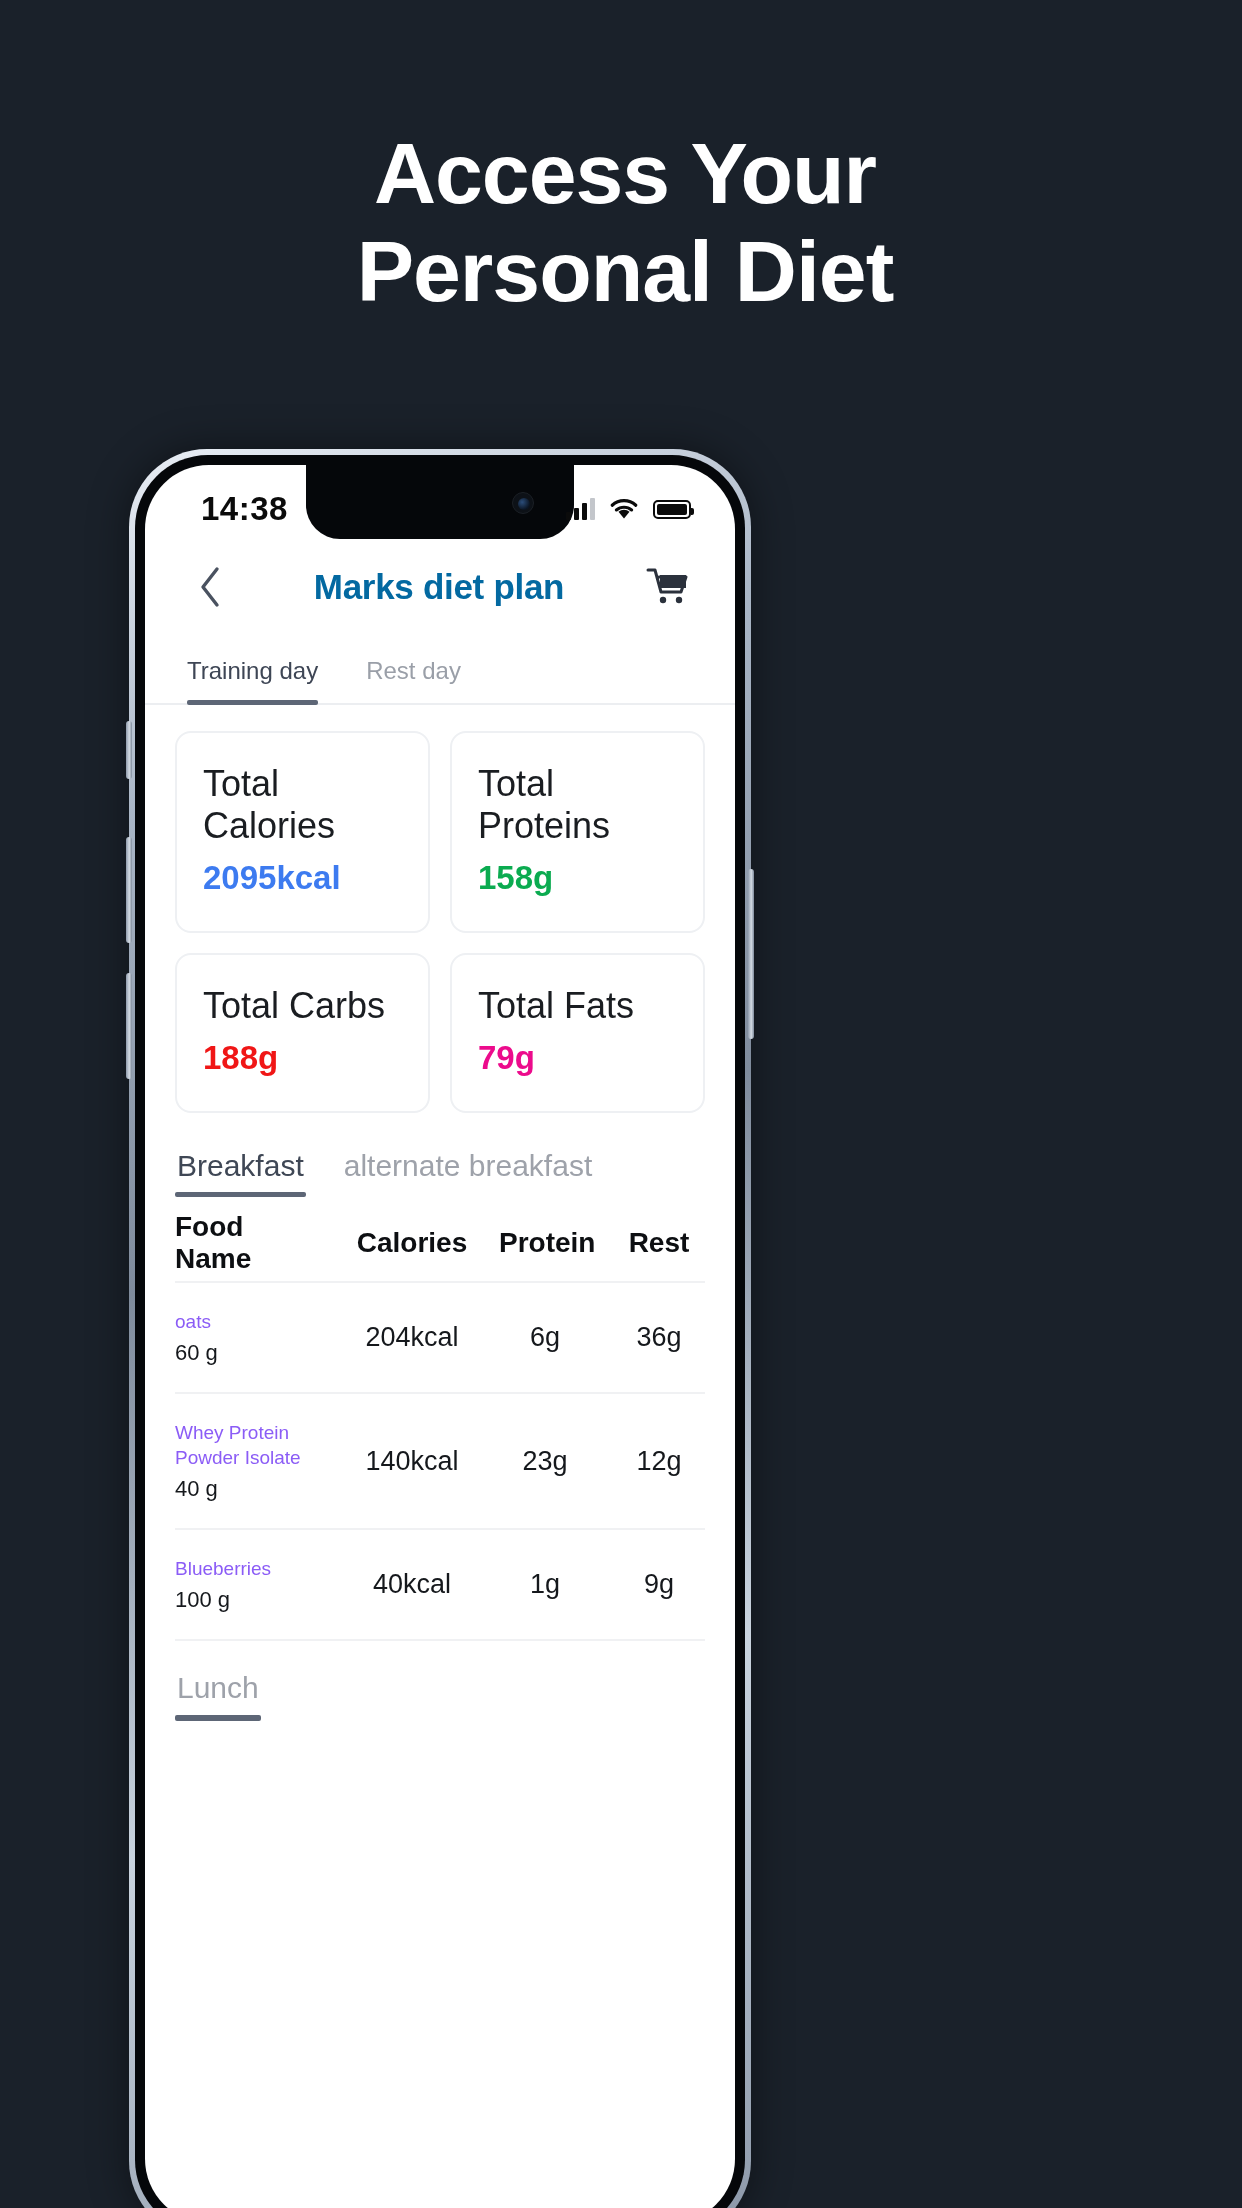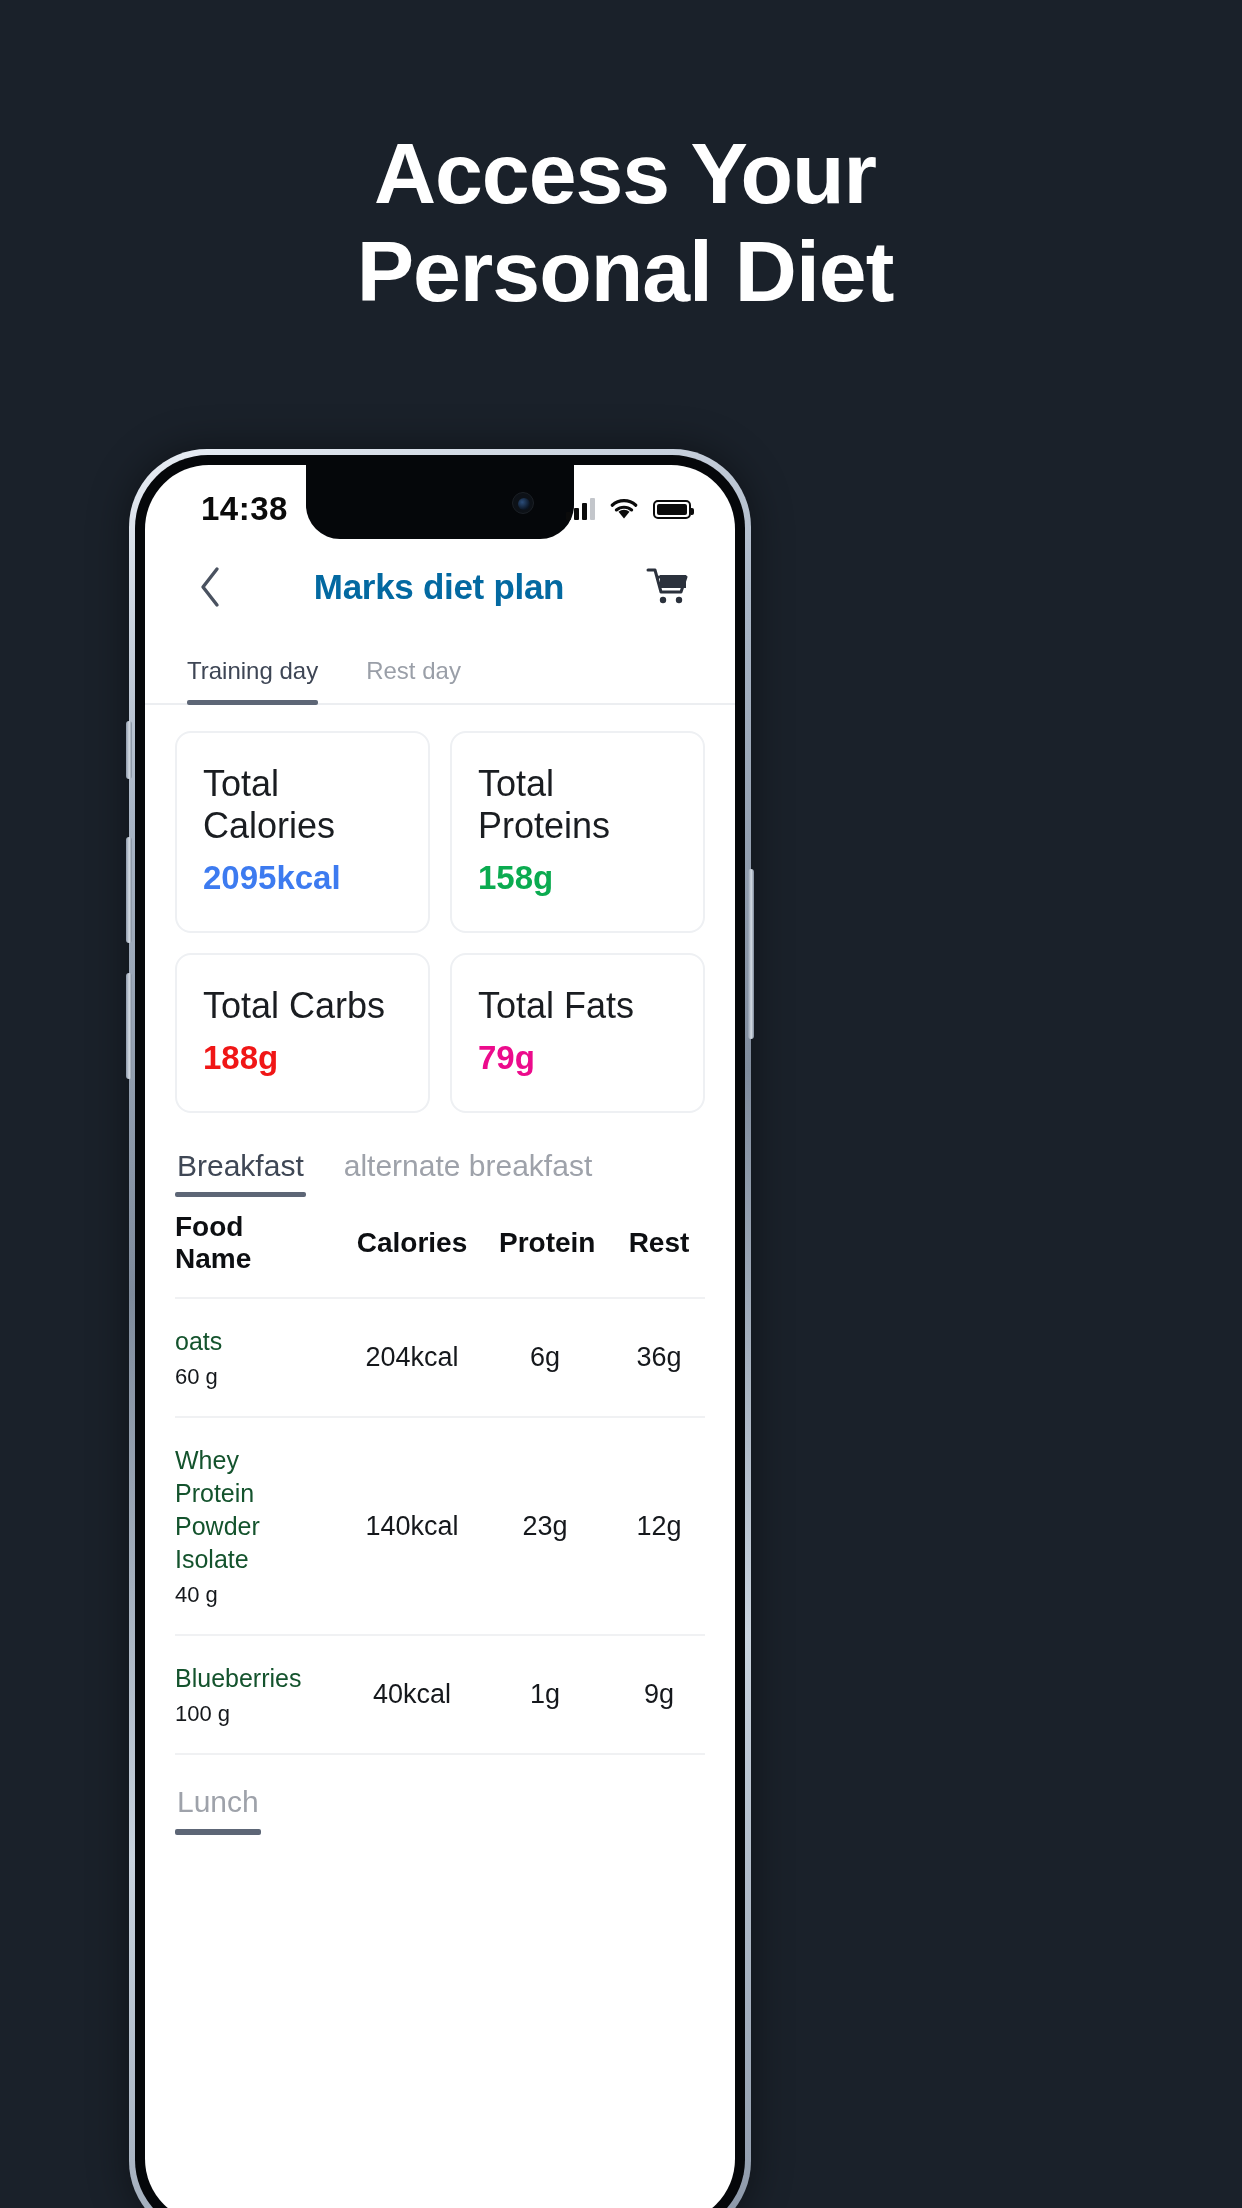--- a/index.html
+++ b/index.html
@@ -216,22 +216,22 @@
     column-gap:22px;
     align-items:center;
     padding:26px 0;
     border-bottom:2px solid #f0f1f3;
   }
   .thead .th {
     font-size:28px;
     font-weight:bold;
     color:#0d0f12;
   }
-  .thead { border-bottom:2px solid #f0f1f3; padding:14px 0 22px; }
-  .food-name { font-size:25px; color:#14532d; line-height:1.32; }
+  .thead { border-bottom:2px solid #f0f1f3; padding:14px 0 6px; }
+  .food-name { font-size:19px; color:#8b5cf6; line-height:1.32; }
   .food-qty { font-size:22px; color:#15181c; margin-top:6px; }
   .tcell { font-size:27px; color:#15181c; text-align:center; }
   .tcell.cal { text-align:center; }
 
   
   .next-section { padding:30px 30px 0; background:#fff; }
   .next-tab {
     display:inline-block;
     font-size:30px;
     color:#9ea2aa;

